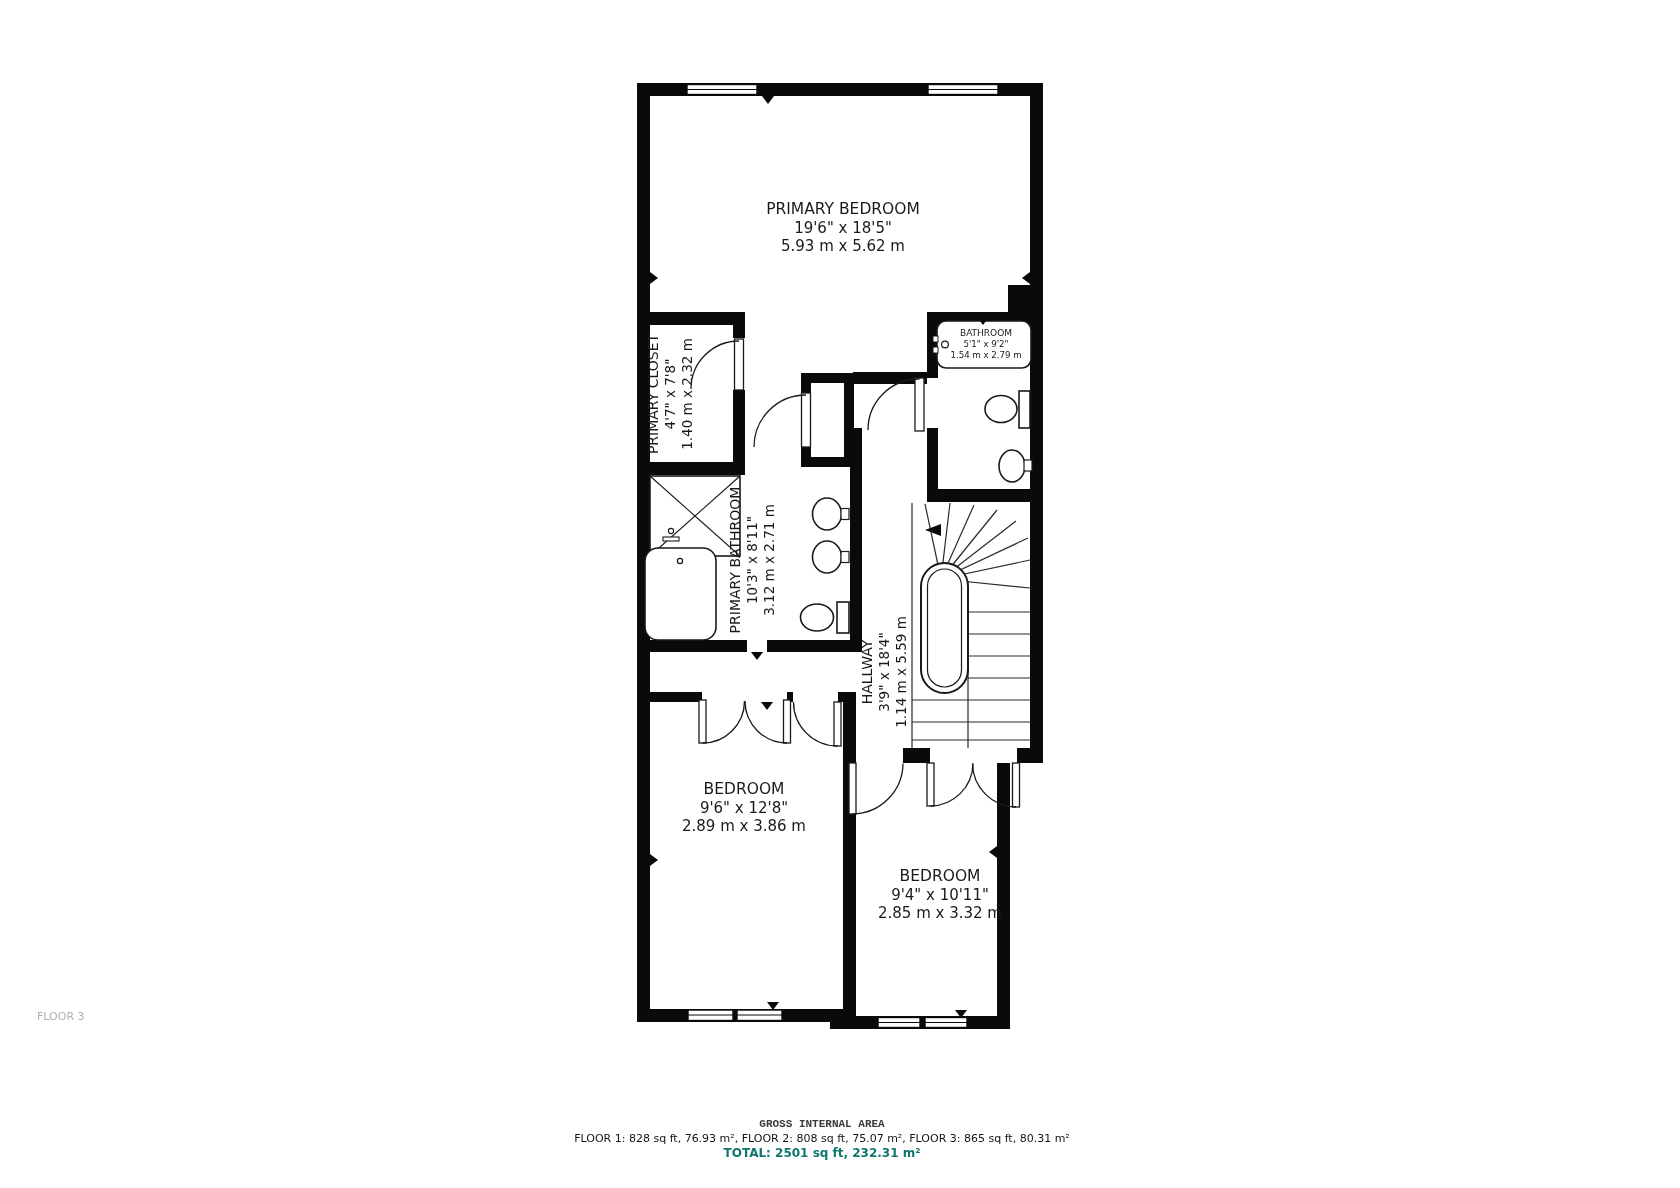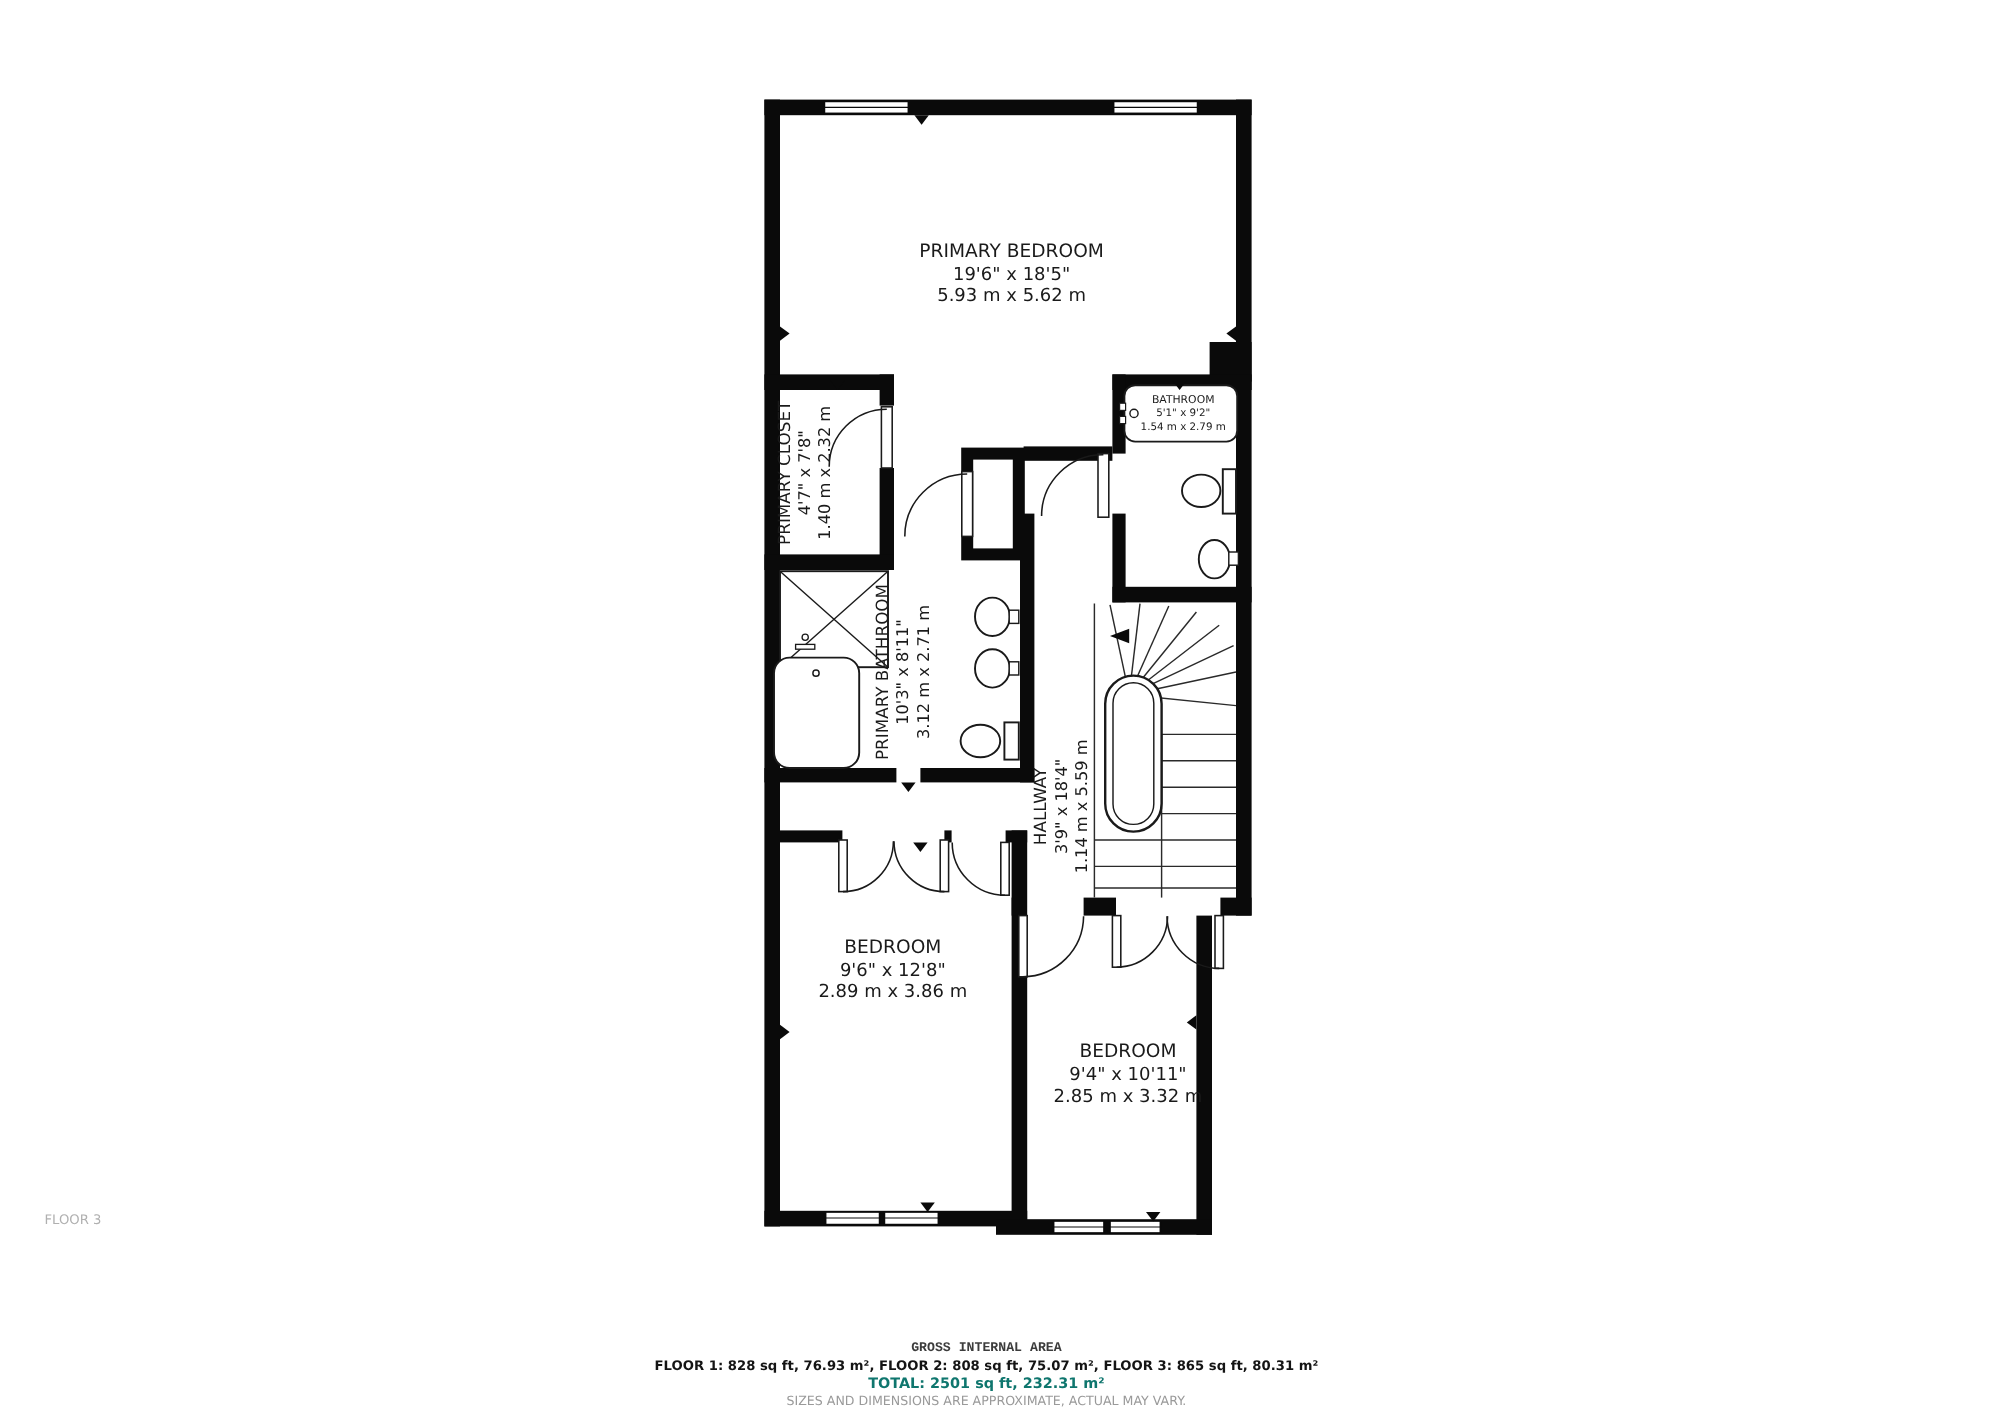--- a/index.html
+++ b/index.html
@@ -12,21 +12,21 @@
   .room-dim-sm{font-size:8.6px;fill:#1a1a1a;}
   .room-name-rot{font-size:14px;fill:#1a1a1a;}
   .room-dim-rot{font-size:13.5px;fill:#1a1a1a;}
   .floor-tag{font-size:11px;fill:#b0b0b0;}
   .wm-band{position:absolute;left:470px;top:1114px;width:766px;height:38px;
     background:linear-gradient(90deg,rgba(173,173,173,0) 0%,rgba(173,173,173,.58) 3%,rgba(173,173,173,.58) 97%,rgba(173,173,173,0) 100%);
     color:rgba(255,255,255,.97);font-weight:bold;font-size:29px;line-height:38px;
     text-align:center;white-space:nowrap;letter-spacing:.5px;}
   .ft{position:absolute;left:422px;width:800px;text-align:center;white-space:nowrap;}
   .ft-heading{top:1118px;font-size:11px;color:#3c3c3c;font-weight:600;font-family:Liberation Mono, monospace;}
-  .ft-floors{top:1132px;font-size:11px;color:#141414;font-weight:700;}
+  .ft-floors{top:1132px;font-size:11px;color:#141414;font-weight:400;}
   .ft-total{top:1146px;font-size:12px;color:#0f766e;font-weight:bold;}
   .ft-disc{top:1162px;font-size:10.5px;color:#9a9a9a;}
 </style>
 </head>
 <body>
 
 <div id="stage">
 
 <svg id="plan-svg" viewBox="0 0 1680 1188">
 
@@ -199,15 +199,14 @@
     <text class="room-dim" x="940" y="918">2.85 m x 3.32 m</text>
   </g>
 
   <text class="floor-tag" x="37" y="1020">FLOOR 3</text>
 </svg>
 
 
   <div class="ft ft-heading">GROSS INTERNAL AREA</div>
   <div class="ft ft-floors">FLOOR 1: 828 sq ft, 76.93 m², FLOOR 2: 808 sq ft, 75.07 m², FLOOR 3: 865 sq ft, 80.31 m²</div>
   <div class="ft ft-total">TOTAL: 2501 sq ft, 232.31 m²</div>
-  <div class="ft ft-disc">SIZES AND DIMENSIONS ARE APPROXIMATE, ACTUAL MAY VARY.</div>
 
 </div>
 
 </body></html>

